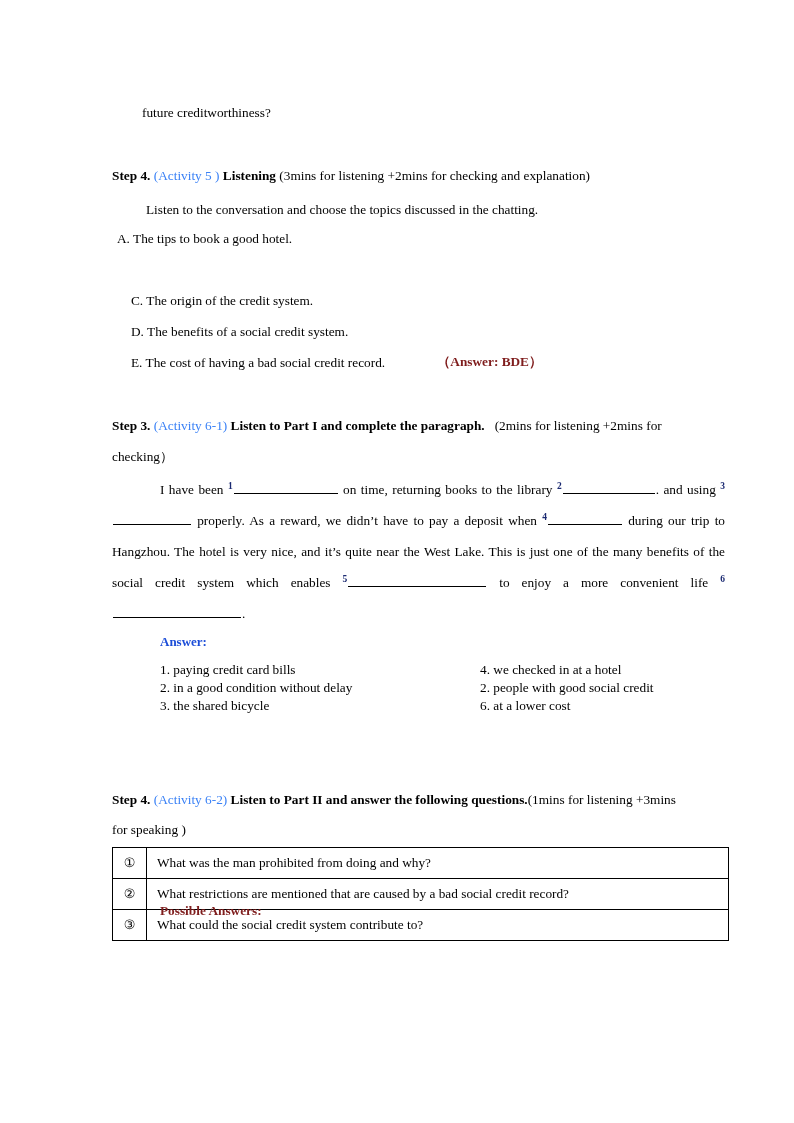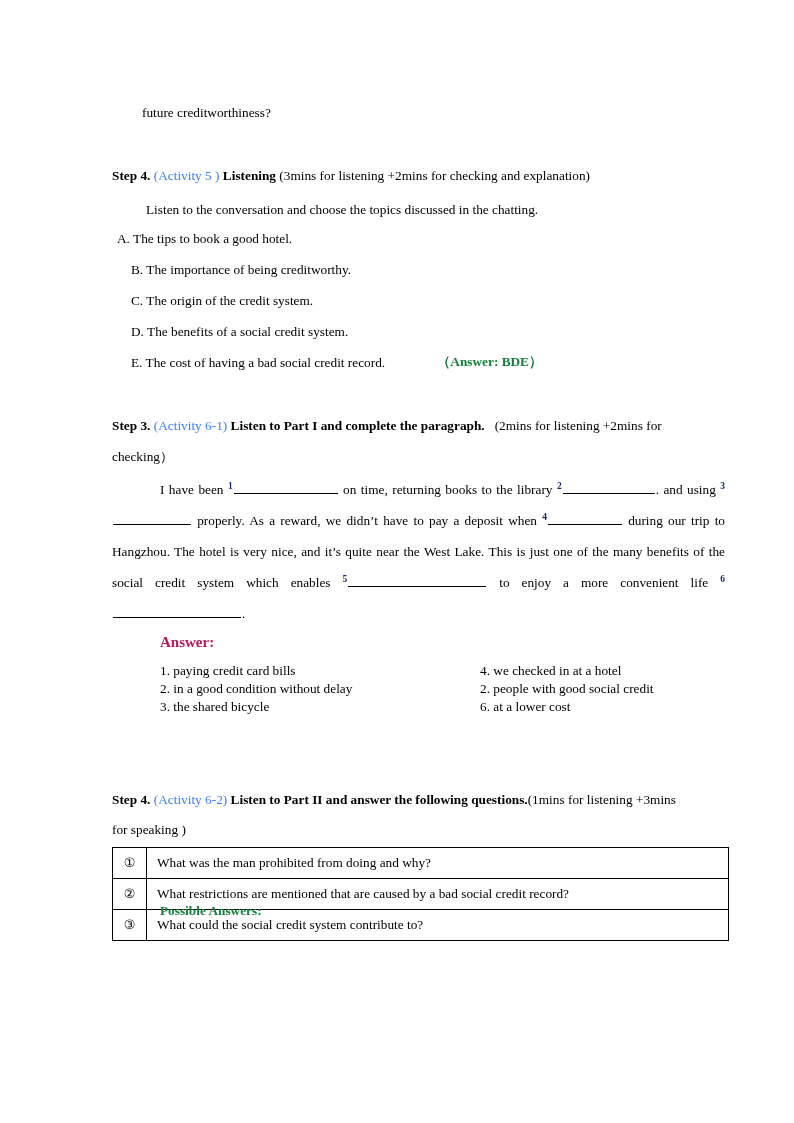--- a/index.html
+++ b/index.html
@@ -24,21 +24,21 @@
 
   
   .line {
     position: absolute;
     font-size: 13.3px;
     line-height: 17px;
     white-space: nowrap;
   }
   .b { font-weight: bold; }
   .blue { color: #3b82f6; font-weight: normal; }
-  .red { color: #15803d; font-weight: bold; }
+  .red { color: #7f1d1d; font-weight: bold; }
   .navy-sup {
     color: #1b2a72;
     font-weight: bold;
     font-size: 9.5px;
     vertical-align: super;
     line-height: 0;
   }
 
   
   .para {
@@ -59,23 +59,23 @@
     margin: 0 1px;
   }
 
   
   .ans-wrap {
     position: absolute;
     left: 160px;
     width: 560px;
   }
   .ans-head {
-    font-size: 15px;
+    font-size: 13px;
     font-weight: bold;
-    color: #be185d;
+    color: #1d4ed8;
     margin-bottom: 12px;
   }
   .ans-grid {
     display: grid;
     grid-template-columns: 320px 240px;
     row-gap: 2px;
     font-size: 13.3px;
   }
   .ans-item { white-space: nowrap; }
 
@@ -109,21 +109,20 @@
 
   <div class="line" style="left:142px; top:104px;">future creditworthiness?</div>
 
   <div class="line" style="left:112px; top:167px;">
     <span class="b">Step 4.</span><span> </span><span class="blue">(Activity 5 )</span><span> </span><span class="b">Listening</span><span> </span><span>(3mins for listening +2mins for checking and explanation)</span>
   </div>
 
   <div class="line" style="left:146px; top:201px;">Listen to the conversation and choose the topics discussed in the chatting.</div>
 
   <div class="line" style="left:117px; top:230px;">A.  The tips to book a good hotel.</div>
-  <div class="line" style="left:131px; top:261px;">B.  The importance of being creditworthy.</div>
   <div class="line" style="left:131px; top:292px;">C.  The origin of the credit system.</div>
   <div class="line" style="left:131px; top:323px;">D.  The benefits of a social credit system.</div>
   <div class="line" style="left:131px; top:354px;">E.  The cost of having a bad social credit record.</div>
   <div class="line red" style="left:437px; top:353px;">（Answer: BDE）</div>
 
   <div class="line" style="left:112px; top:417px;">
     <span class="b">Step 3.</span><span> </span><span class="blue">(Activity 6-1)</span><span> </span><span class="b">Listen to Part I and complete the paragraph.</span><span>&nbsp;&nbsp; </span><span>(2mins for listening +2mins for</span>
   </div>
   <div class="line" style="left:112px; top:448px;">checking）</div>
 

